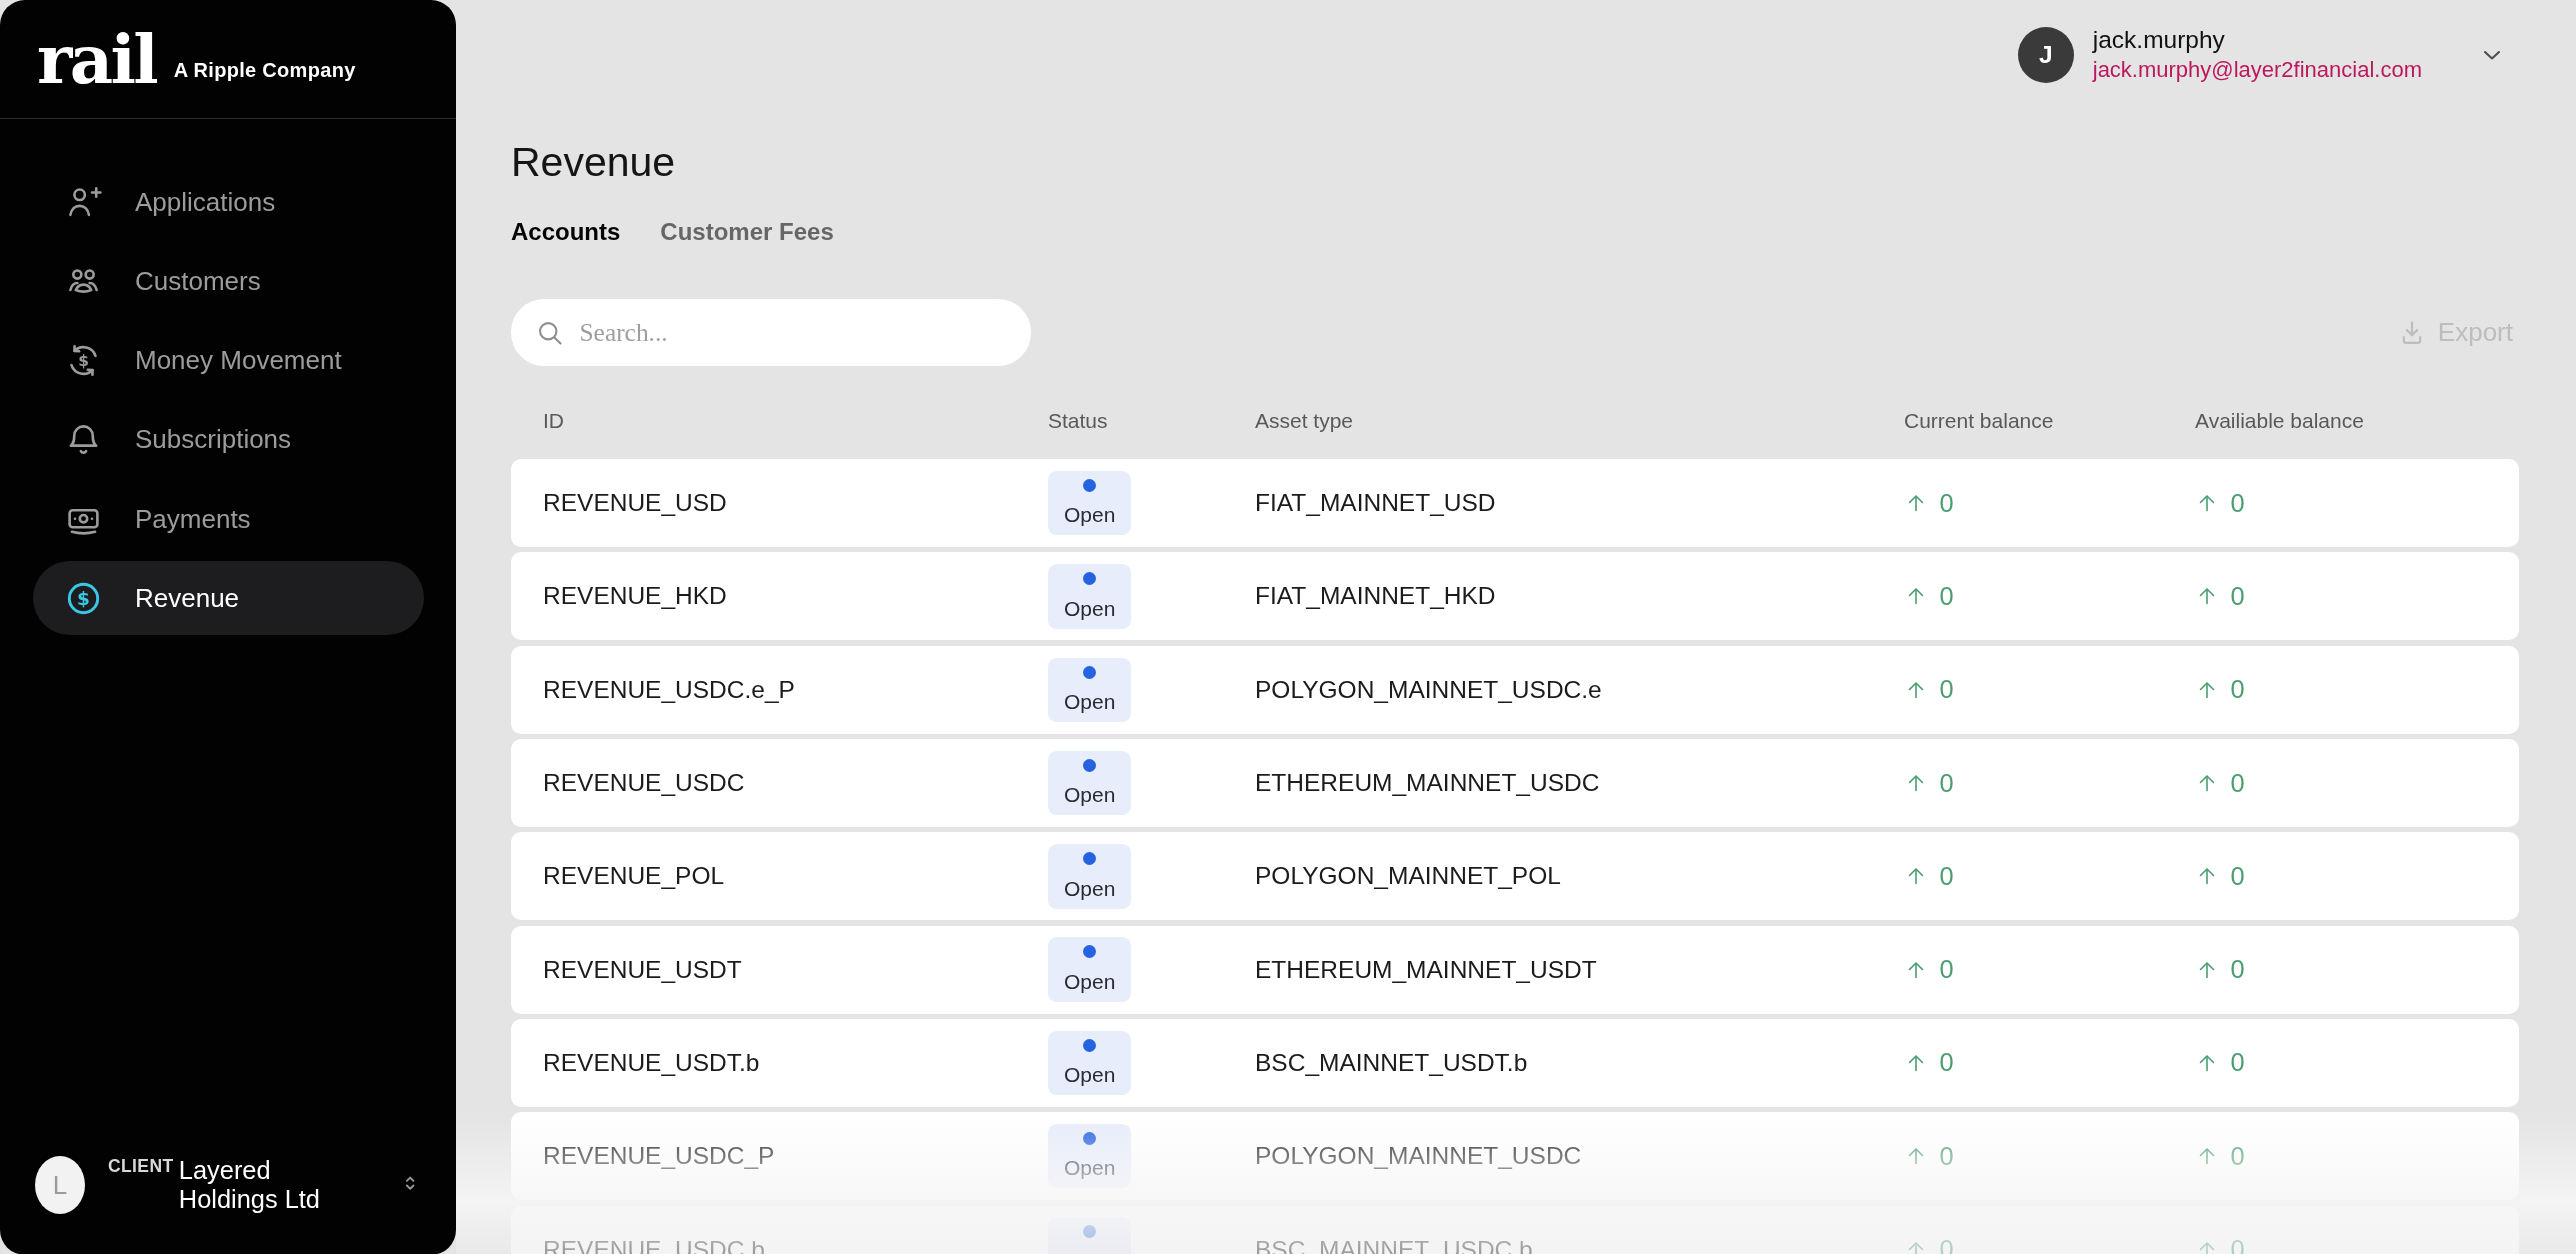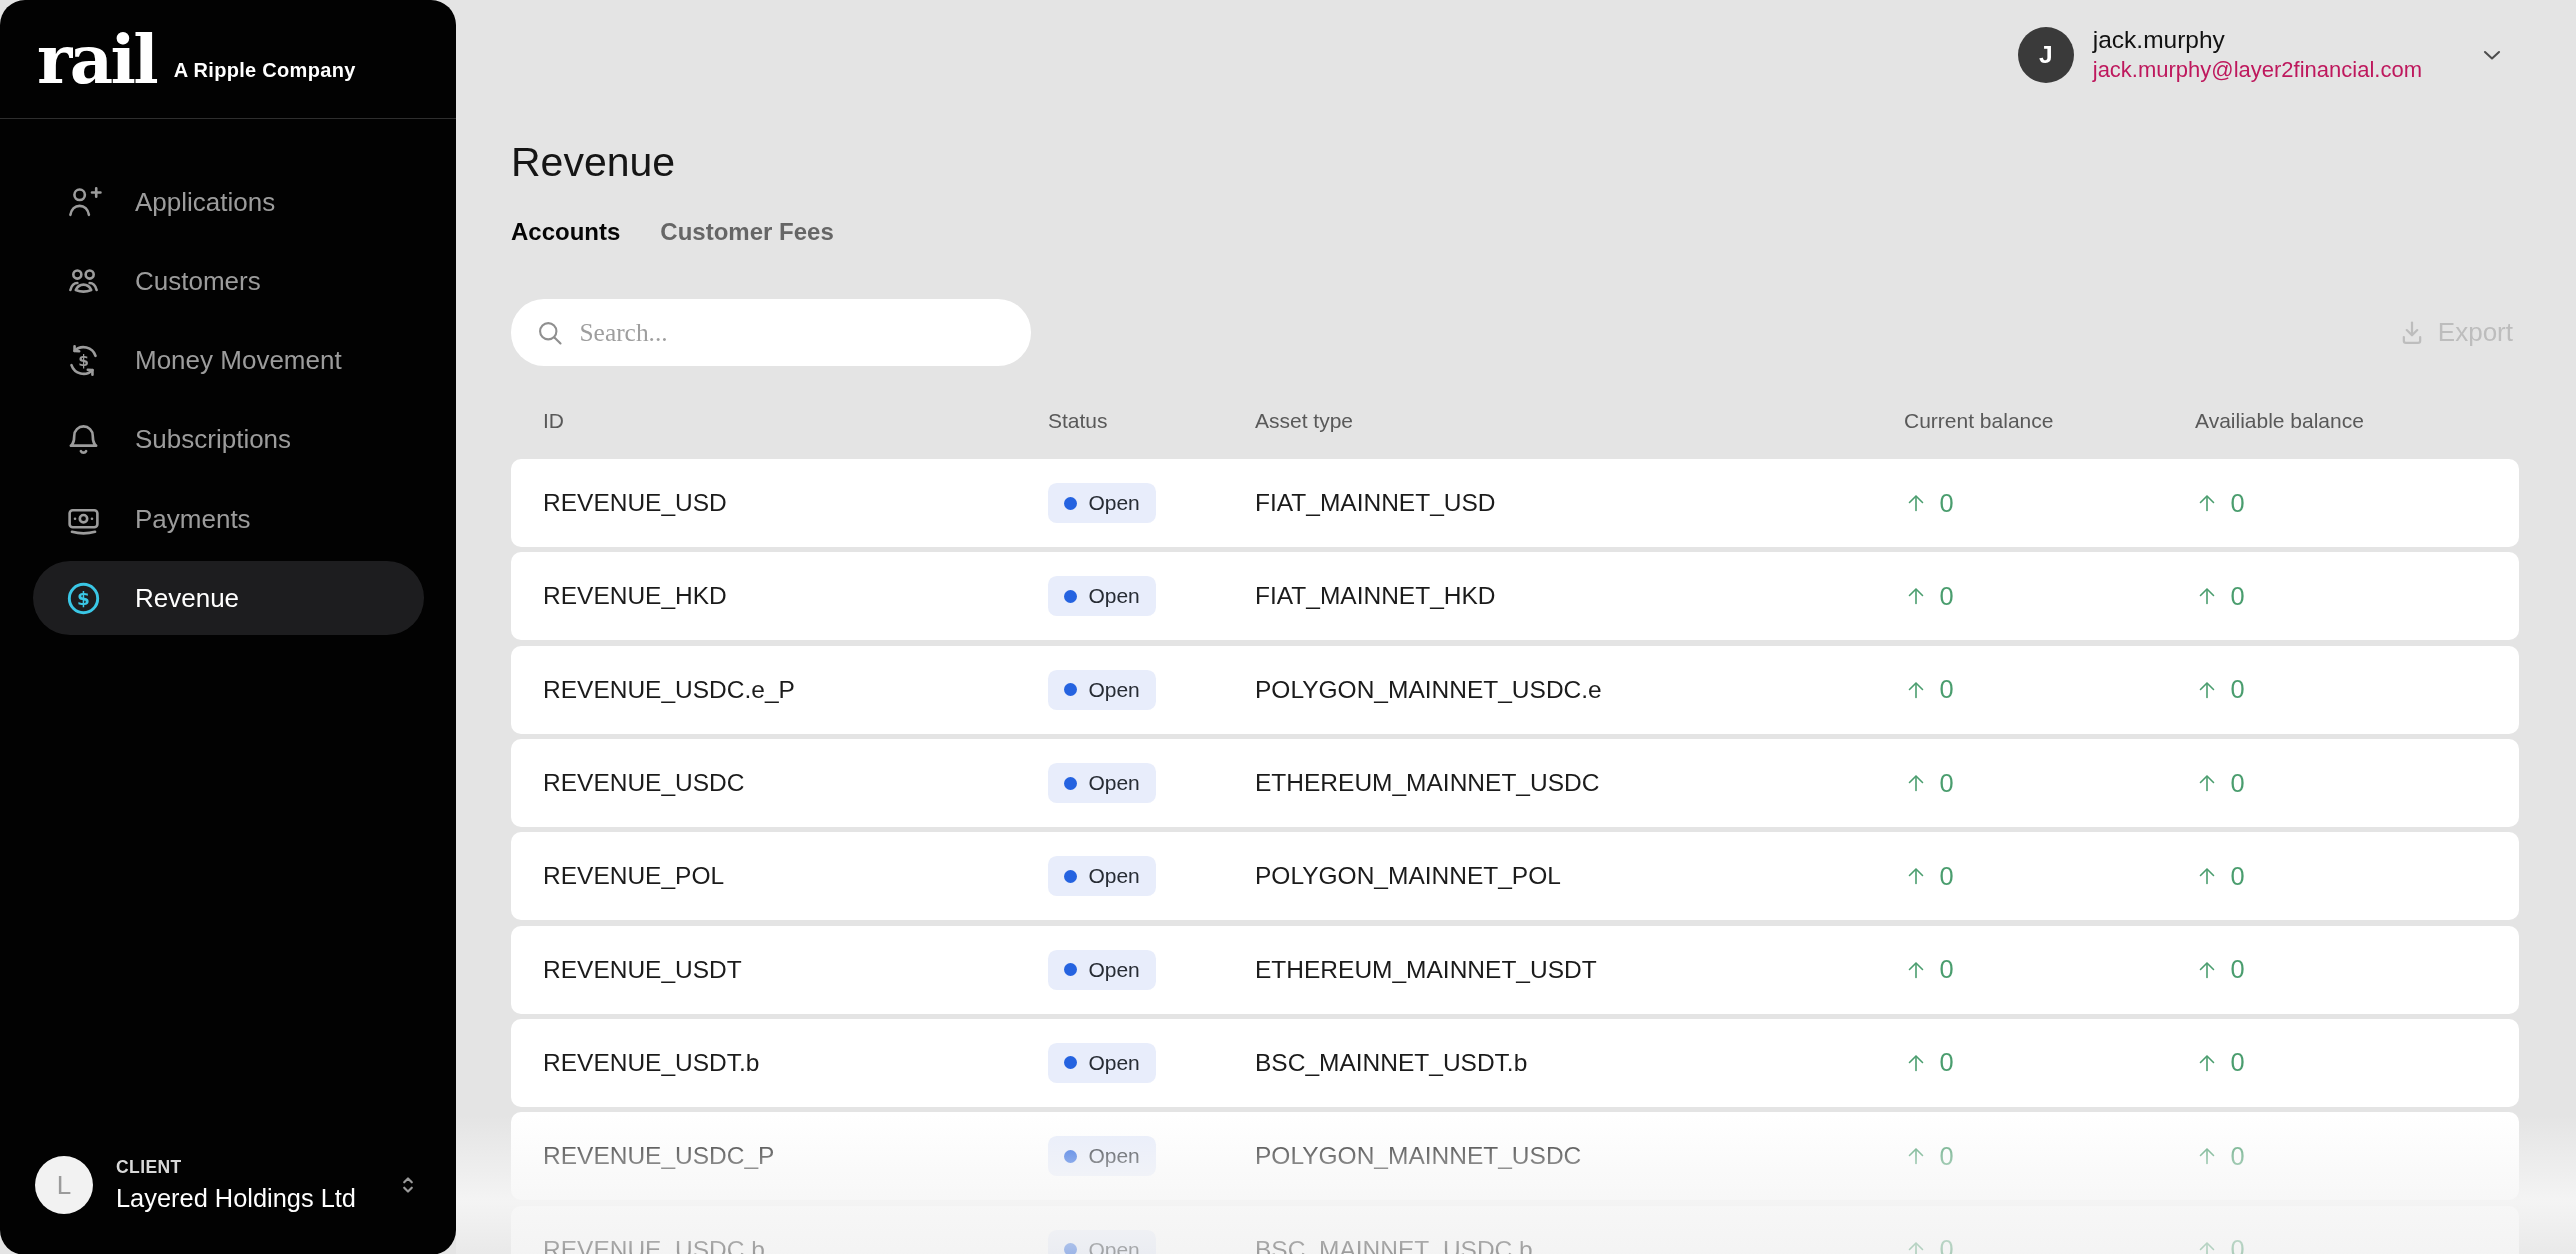--- a/index.html
+++ b/index.html
@@ -43,21 +43,21 @@
   .client-row {
     height: 131px; display: flex; align-items: center;
     padding: 0 35px 8.8px 35px; gap: 23px;
   }
   .client-avatar {
     width: 58px; height: 58px; border-radius: 50%;
     background: #f2f2f2; color: #9b9b9b;
     display: flex; align-items: center; justify-content: center;
     font-size: 26px;
   }
-  .client-meta { display: flex; flex-direction: column; gap: 5.3px; }
+  .client-meta { display: flex; flex-direction: row; gap: 5.3px; }
   .client-label { font-size: 17.5px; font-weight: 600; color: #d8d8d8; letter-spacing: 0.4px; }
   .client-name { font-size: 25.4px; color: #ffffff; }
   .client-chevrons { margin-left: auto; width: 26px; height: 26px; }
 
   
   .main { flex: 1; position: relative; background: #e4e4e4; overflow: hidden; }
   .topbar {
     height: 109px; display: flex; align-items: center;
     justify-content: flex-end; padding-right: 70px; gap: 19px;
   }
@@ -115,20 +115,21 @@
   .row-card {
     background: #ffffff; height: 88px; margin-bottom: 5.3px;
     border-radius: 10px; font-size: 24.5px; color: #1b1b1b;
     cursor: pointer;
   }
   .status-badge {
     display: inline-flex; align-items: center; gap: 11.4px;
     background: #e8edfb; border-radius: 8.8px;
     padding: 8px 16px; font-size: 21px; color: #272c34;
     width: fit-content;
+    flex-direction: column;
   }
   .status-dot { width: 13px; height: 13px; border-radius: 50%; background: #2563e0; }
   .balance { display: flex; align-items: center; gap: 11.4px; color: #4a9d6e; font-size: 25.4px; }
   .balance svg { width: 24px; height: 24px; }
 
   .bottom-fade {
     position: absolute; left: 0; right: 0; bottom: 0; height: 140px;
     background: linear-gradient(180deg,
       rgba(238,238,238,0) 0%,
       rgba(246,246,246,0.88) 62%,

